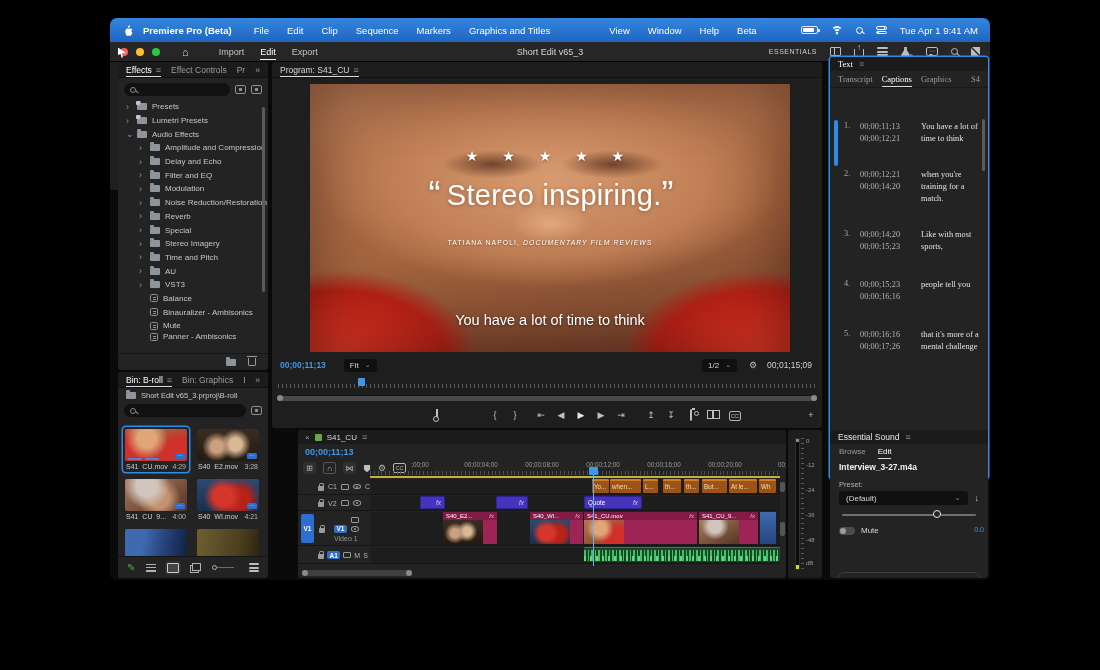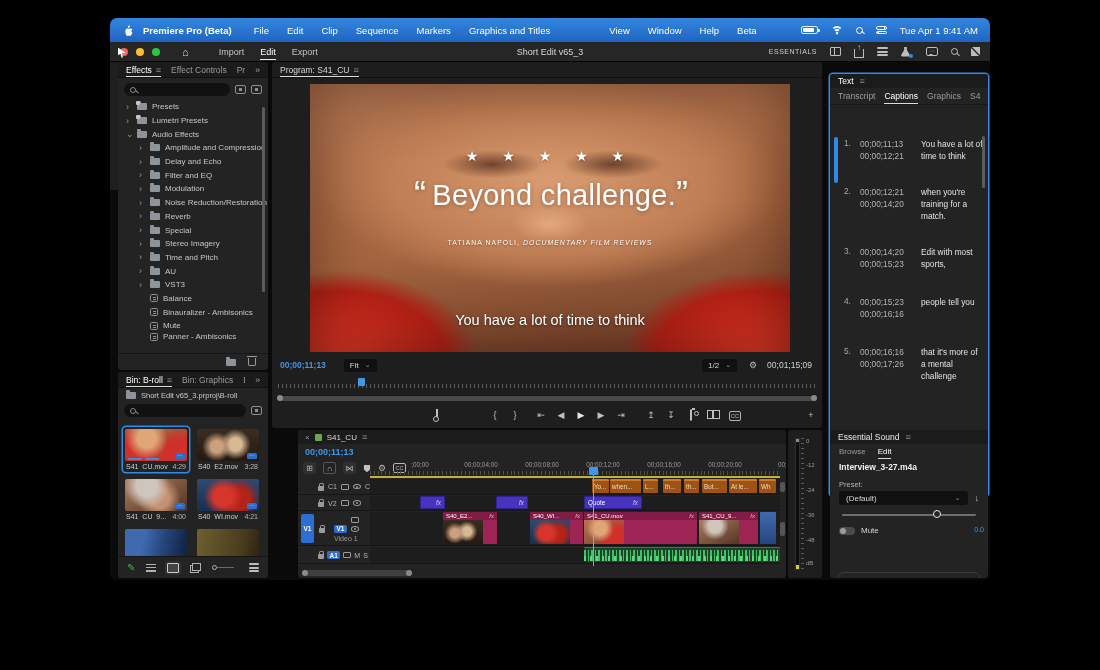--- a/index.html
+++ b/index.html
@@ -158,21 +158,21 @@
   .ic-cam { width:10px; height:7px; border:1px solid #c0c0c0; border-radius:1px; position:relative; margin-top:4px; }
   .ic-cam::before { content:''; position:absolute; left:3px; top:1px; width:3px; height:3px; border:1px solid #c0c0c0; border-radius:50%; }
   .ic-cam::after { content:''; position:absolute; top:-2.5px; left:1px; width:3px; height:2px; background:#c0c0c0; }
   .ic-cmp { width:10px; height:8px; position:relative; margin-top:3px; }
   .ic-cmp::before, .ic-cmp::after { content:''; position:absolute; top:0; width:4.5px; height:7px; border:1px solid #c0c0c0; }
   .ic-cmp::before { left:0; } .ic-cmp::after { right:0; }
   .ic-docmag { width:9px; height:8px; border:1px solid #c0c0c0; position:relative; margin-top:3px; }
   .ic-docmag::after { content:''; position:absolute; right:-2px; bottom:-2px; width:4px; height:4px; border:1px solid #c0c0c0; border-radius:50%; background:#1e1e1e; }
 
   
-  .p-text { left:720px; top:32px; width:158px; height:422px; box-shadow:0 0 0 1.5px #2d8ceb; }
+  .p-text { left:720px; top:15px; width:158px; height:422px; box-shadow:0 0 0 1.5px #2d8ceb;font-family:Liberation Serif, serif; }
   .tp-head { height:14px; background:#1b1b1b; display:flex; align-items:center; gap:6px; padding:0 8px; color:#fff; font-size:8.5px; }
   .tp-tabs { height:17px; display:flex; gap:9px; padding:0 8px; align-items:center; font-size:8.5px; color:#9c9c9c; border-bottom:1px solid #181818; }
   .tp-search { display:flex; align-items:center; gap:5px; padding:5px 7px 4px; }
   .tp-search .searchbox { flex:1; border:1px solid #3a3a3a; background:#1a1a1a; }
   .caps { position:absolute; left:0; right:0; top:56px; bottom:0; padding:8px 4px 0 14px; }
   .cap-item { display:flex; gap:6px; font-size:8.3px; margin-bottom:17px; position:relative; }
   .cap-item .n { width:10px; color:#a8a8a8; }
   .cap-item .tcs { width:55px; color:#b5b5b5; line-height:12px; }
   .cap-item .txt { flex:1; color:#e2e2e2; line-height:12px; }
   .cap-item.sel::before { content:''; position:absolute; left:-10px; top:-1px; height:46px; width:3.5px; background:#2d8ceb; border-radius:2px; }
@@ -536,21 +536,21 @@
 
     <div class="panel p-program">
       <div class="phead" style="background:#1d1d1d">
         <span class="ptab act" style="color:#d6d6d6">
             <span>Program: S41_CU</span>
             <span class="ham">≡</span>
           </span>
       </div>
       <div class="video">
         <div class="ov ov-stars">★ ★ ★ ★ ★</div>
-        <div class="ov ov-quote"><span class="qm">“</span> <span>Beyond challenge.</span><span class="qm">”</span></div>
+        <div class="ov ov-quote"><span class="qm">“</span> <span>Stereo inspiring.</span><span class="qm">”</span></div>
         <div class="ov ov-attr"><span>TATIANA NAPOLI, </span><span class="src">DOCUMENTARY FILM REVIEWS</span></div>
         <div class="ov ov-cap">You have a lot of time to think</div>
       </div>
       <div class="pm-ctrl">
         <span class="tc-blue" style="margin-left:8px">00;00;11;13</span>
         <span class="dd" style="margin-left:18px">
             <span>Fit</span>
             <span class="cv">⌄</span>
           </span>
         <span class="dd" style="margin-left:auto">
@@ -605,21 +605,21 @@
           <span class="txt">You have a lot of time to think</span>
         </div>
         <div class="cap-item" style="margin-top:24px">
           <span class="n">2.</span>
           <span class="tcs"><span>00;00;12;21</span><br><span>00;00;14;20</span></span>
           <span class="txt">when you're training for a match.</span>
         </div>
         <div class="cap-item" style="margin-top:24px">
           <span class="n">3.</span>
           <span class="tcs"><span>00;00;14;20</span><br><span>00;00;15;23</span></span>
-          <span class="txt">Edit with most sports,</span>
+          <span class="txt">Like with most sports,</span>
         </div>
         <div class="cap-item" style="margin-top:26px">
           <span class="n">4.</span>
           <span class="tcs"><span>00;00;15;23</span><br><span>00;00;16;16</span></span>
           <span class="txt">people tell you</span>
         </div>
         <div class="cap-item" style="margin-top:26px">
           <span class="n">5.</span>
           <span class="tcs"><span>00;00;16;16</span><br><span>00;00;17;26</span></span>
           <span class="txt">that it's more of a mental challenge</span>

